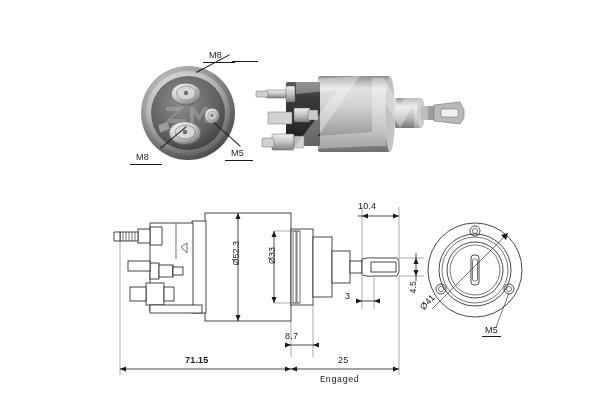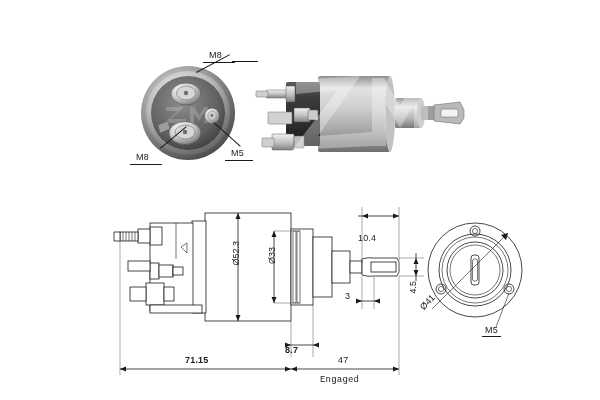--- a/index.html
+++ b/index.html
@@ -310,31 +310,31 @@
         <polygon points="508,48 501,50 506,55" class="arrowhead"></polygon>
 
         <line x1="509" y1="108" x2="496" y2="142" class="ln-thin"></line>
       </g>
     </svg>
 
     <div class="abs vtext" style="left:231px; top:56px;">Ø52.3</div>
 
     <div class="abs vtext" style="left:267px; top:62px;">Ø33</div>
 
-    <div class="abs dim-label" style="left:358px; top:16px;margin-top:32px;">10.4</div>
+    <div class="abs dim-label" style="left:358px; top:16px;">10.4</div>
 
     <div class="abs vtext" style="left:408px; top:96px;">4.5</div>
 
     <div class="abs dim-label" style="left:345px; top:106px;">3</div>
 
-    <div class="abs dim-label" style="left:285px; top:160px;font-weight:bold;">8.7</div>
+    <div class="abs dim-label" style="left:285px; top:146px;">8.7</div>
 
     <div class="abs dim-label" style="left:185px; top:170px;font-weight:bold;">71.15</div>
 
-    <div class="abs dim-label" style="left:338px; top:170px;">47</div>
+    <div class="abs dim-label" style="left:338px; top:170px;">25</div>
 
     <div class="abs dim-label" style="left:320px; top:190px;font-family:Liberation Mono, monospace;">Engaged</div>
 
     <div class="abs rot-text" style="left:418px; top:120px; transform:rotate(-47deg);">Ø41</div>
 
     <div class="abs callout-label" style="left:482px; top:140px;">M5</div>
 
   </div>
 
 </div>

